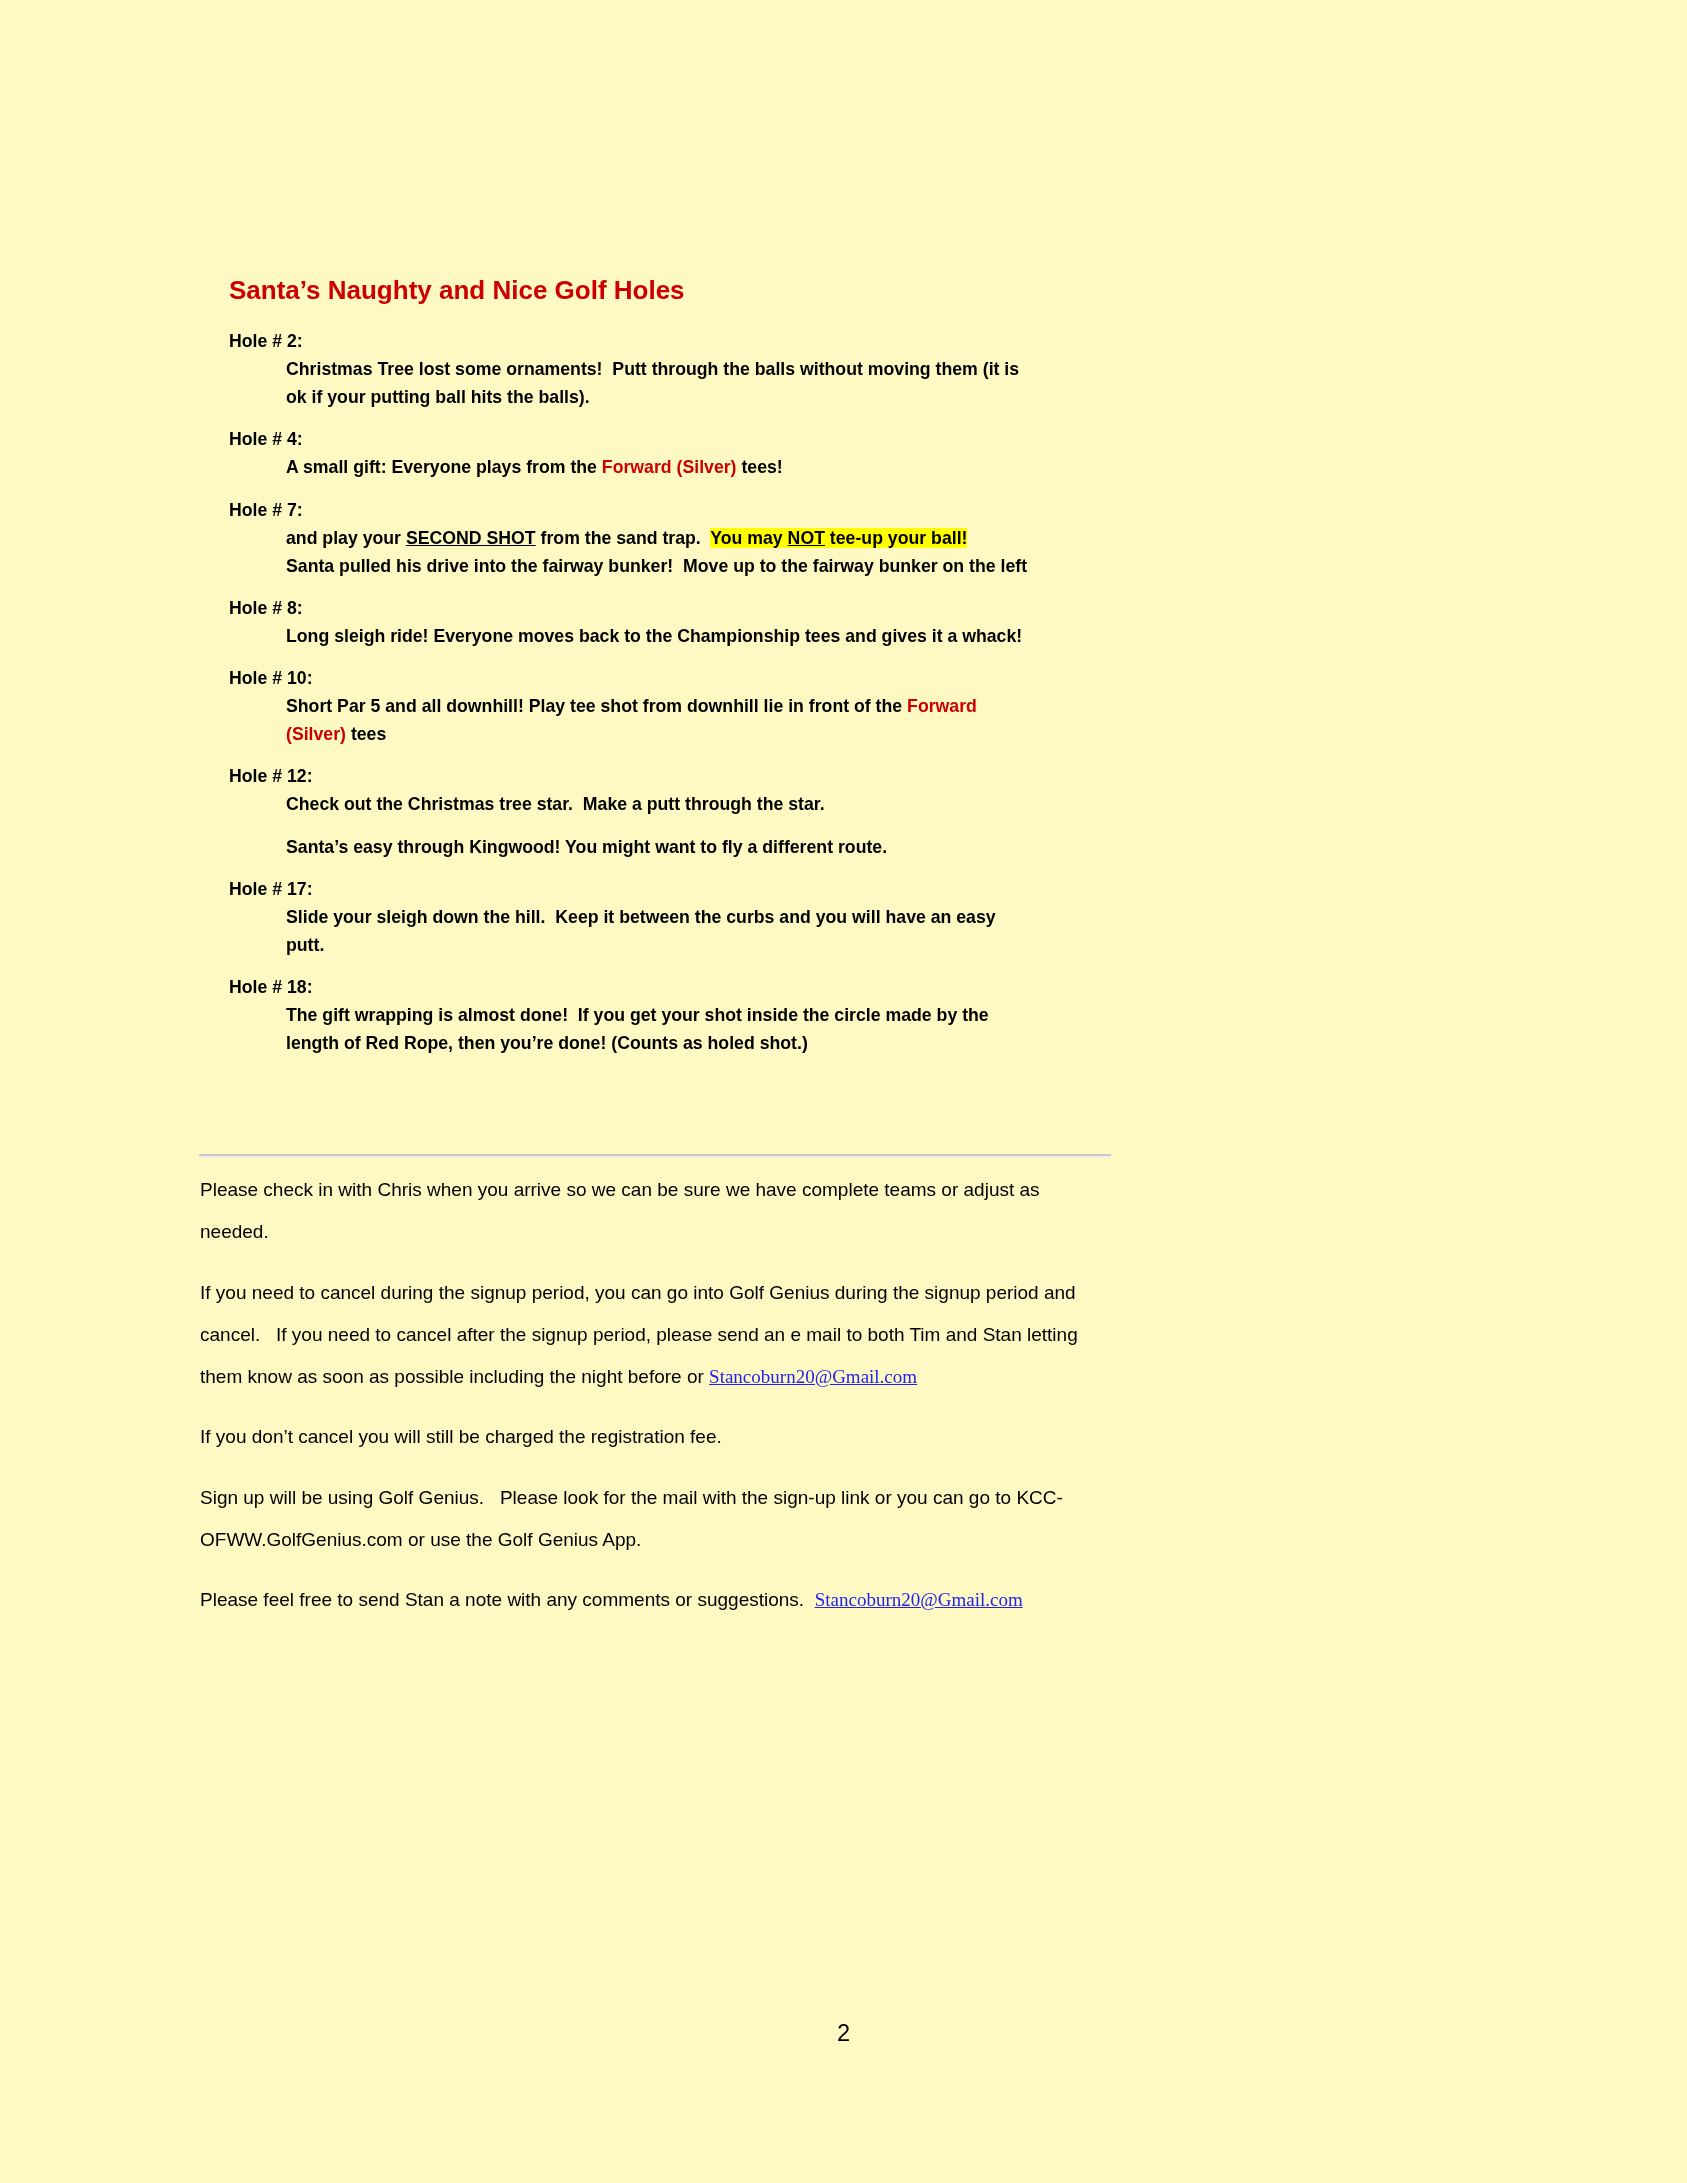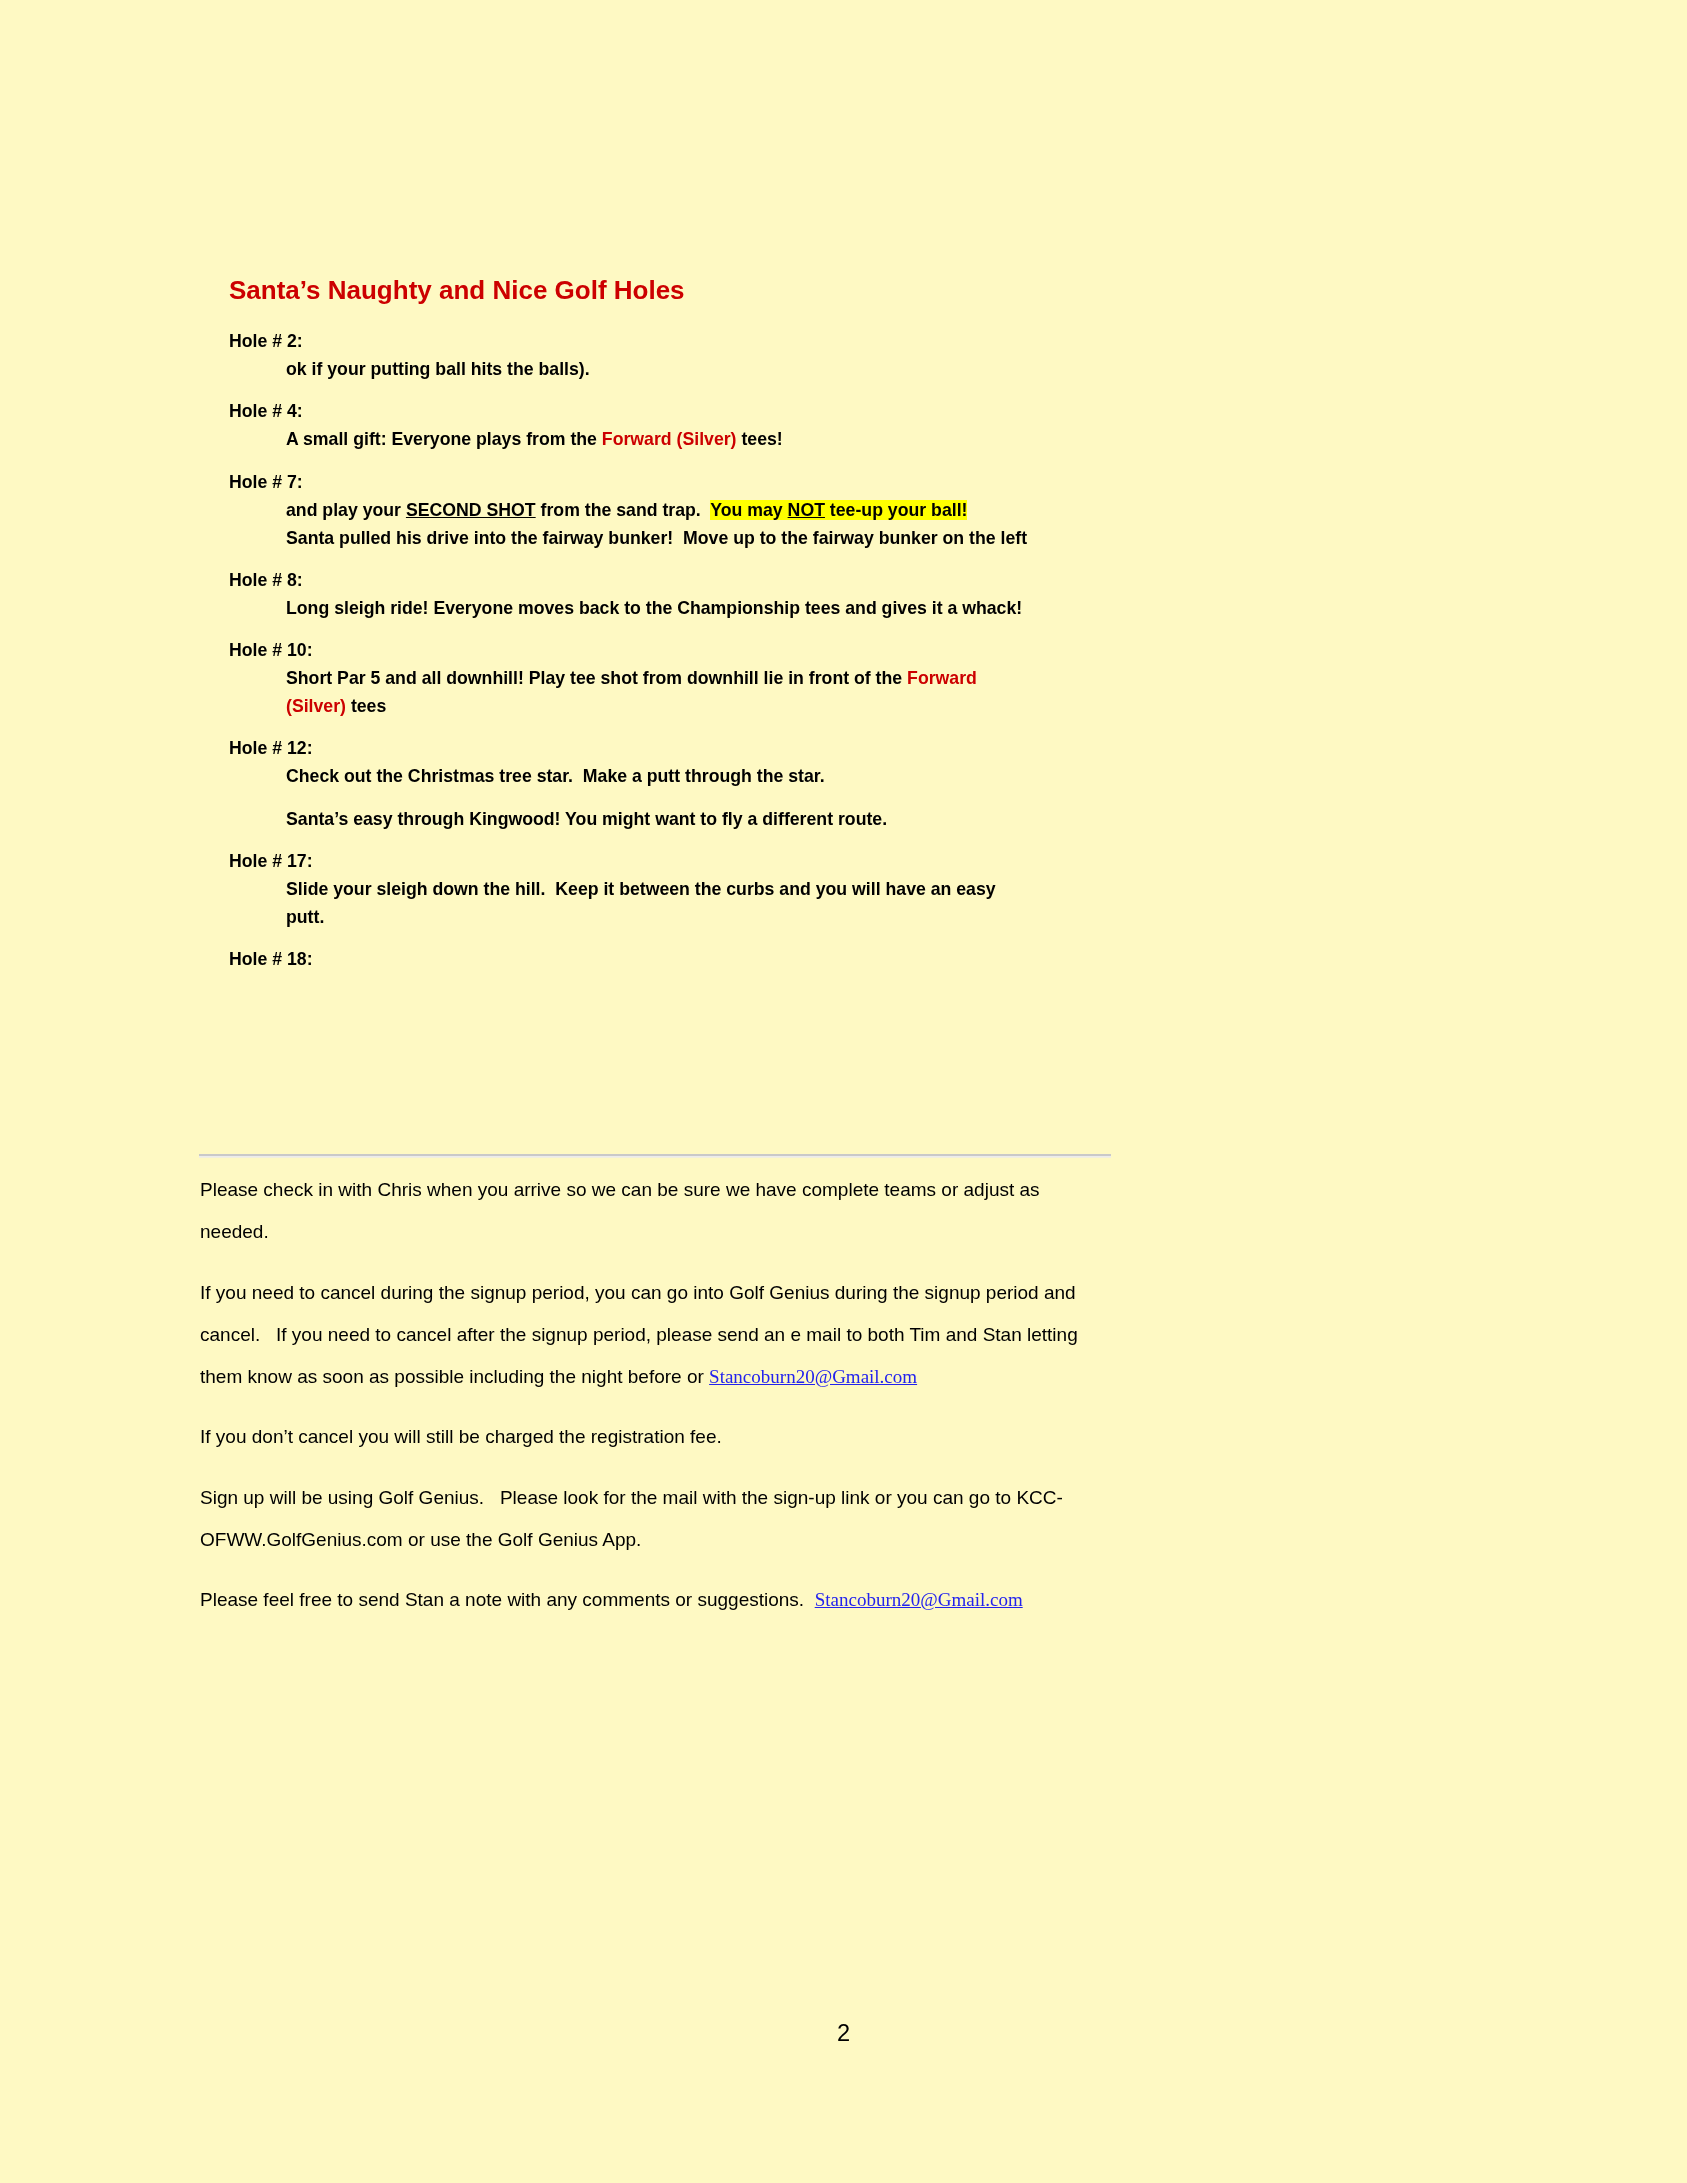--- a/index.html
+++ b/index.html
@@ -86,20 +86,21 @@
 <body>
 
 <div class="page">
 
   <div class="holes-image">
     <div class="holes-title">Santa’s Naughty and Nice Golf Holes</div>
     <div>
         <div class="hole-section">
           <div class="hole-label">Hole # 2:</div>
           <div class="hole-desc">
+            <div class="line"><span>Christmas Tree lost some ornaments!  Putt through the balls without moving them (it is</span></div>
             <div class="line"><span>ok if your putting ball hits the balls).</span></div>
           </div>
         </div>
         <div class="hole-section">
           <div class="hole-label">Hole # 4:</div>
           <div class="hole-desc">
             <div class="line"><span>A small gift: Everyone plays from the </span><span class="run-red">Forward (Silver)</span><span> tees!</span></div>
           </div>
         </div>
         <div class="hole-section">
@@ -135,20 +136,24 @@
         </div>
         <div class="hole-section">
           <div class="hole-label">Hole # 17:</div>
           <div class="hole-desc">
             <div class="line"><span>Slide your sleigh down the hill.  Keep it between the curbs and you will have an easy</span></div>
             <div class="line"><span>putt.</span></div>
           </div>
         </div>
         <div class="hole-section">
           <div class="hole-label">Hole # 18:</div>
+          <div class="hole-desc">
+            <div class="line"><span>The gift wrapping is almost done!  If you get your shot inside the circle made by the</span></div>
+            <div class="line"><span>length of Red Rope, then you’re done! (Counts as holed shot.)</span></div>
+          </div>
         </div>
       </div>
   </div>
 
   <div class="hrule"></div>
 
   <div class="body-text">
       <div class="para">
         <div class="line"><span>Please check in with Chris when you arrive so we can be sure we have complete teams or adjust as</span></div>
         <div class="line"><span>needed.</span></div>

